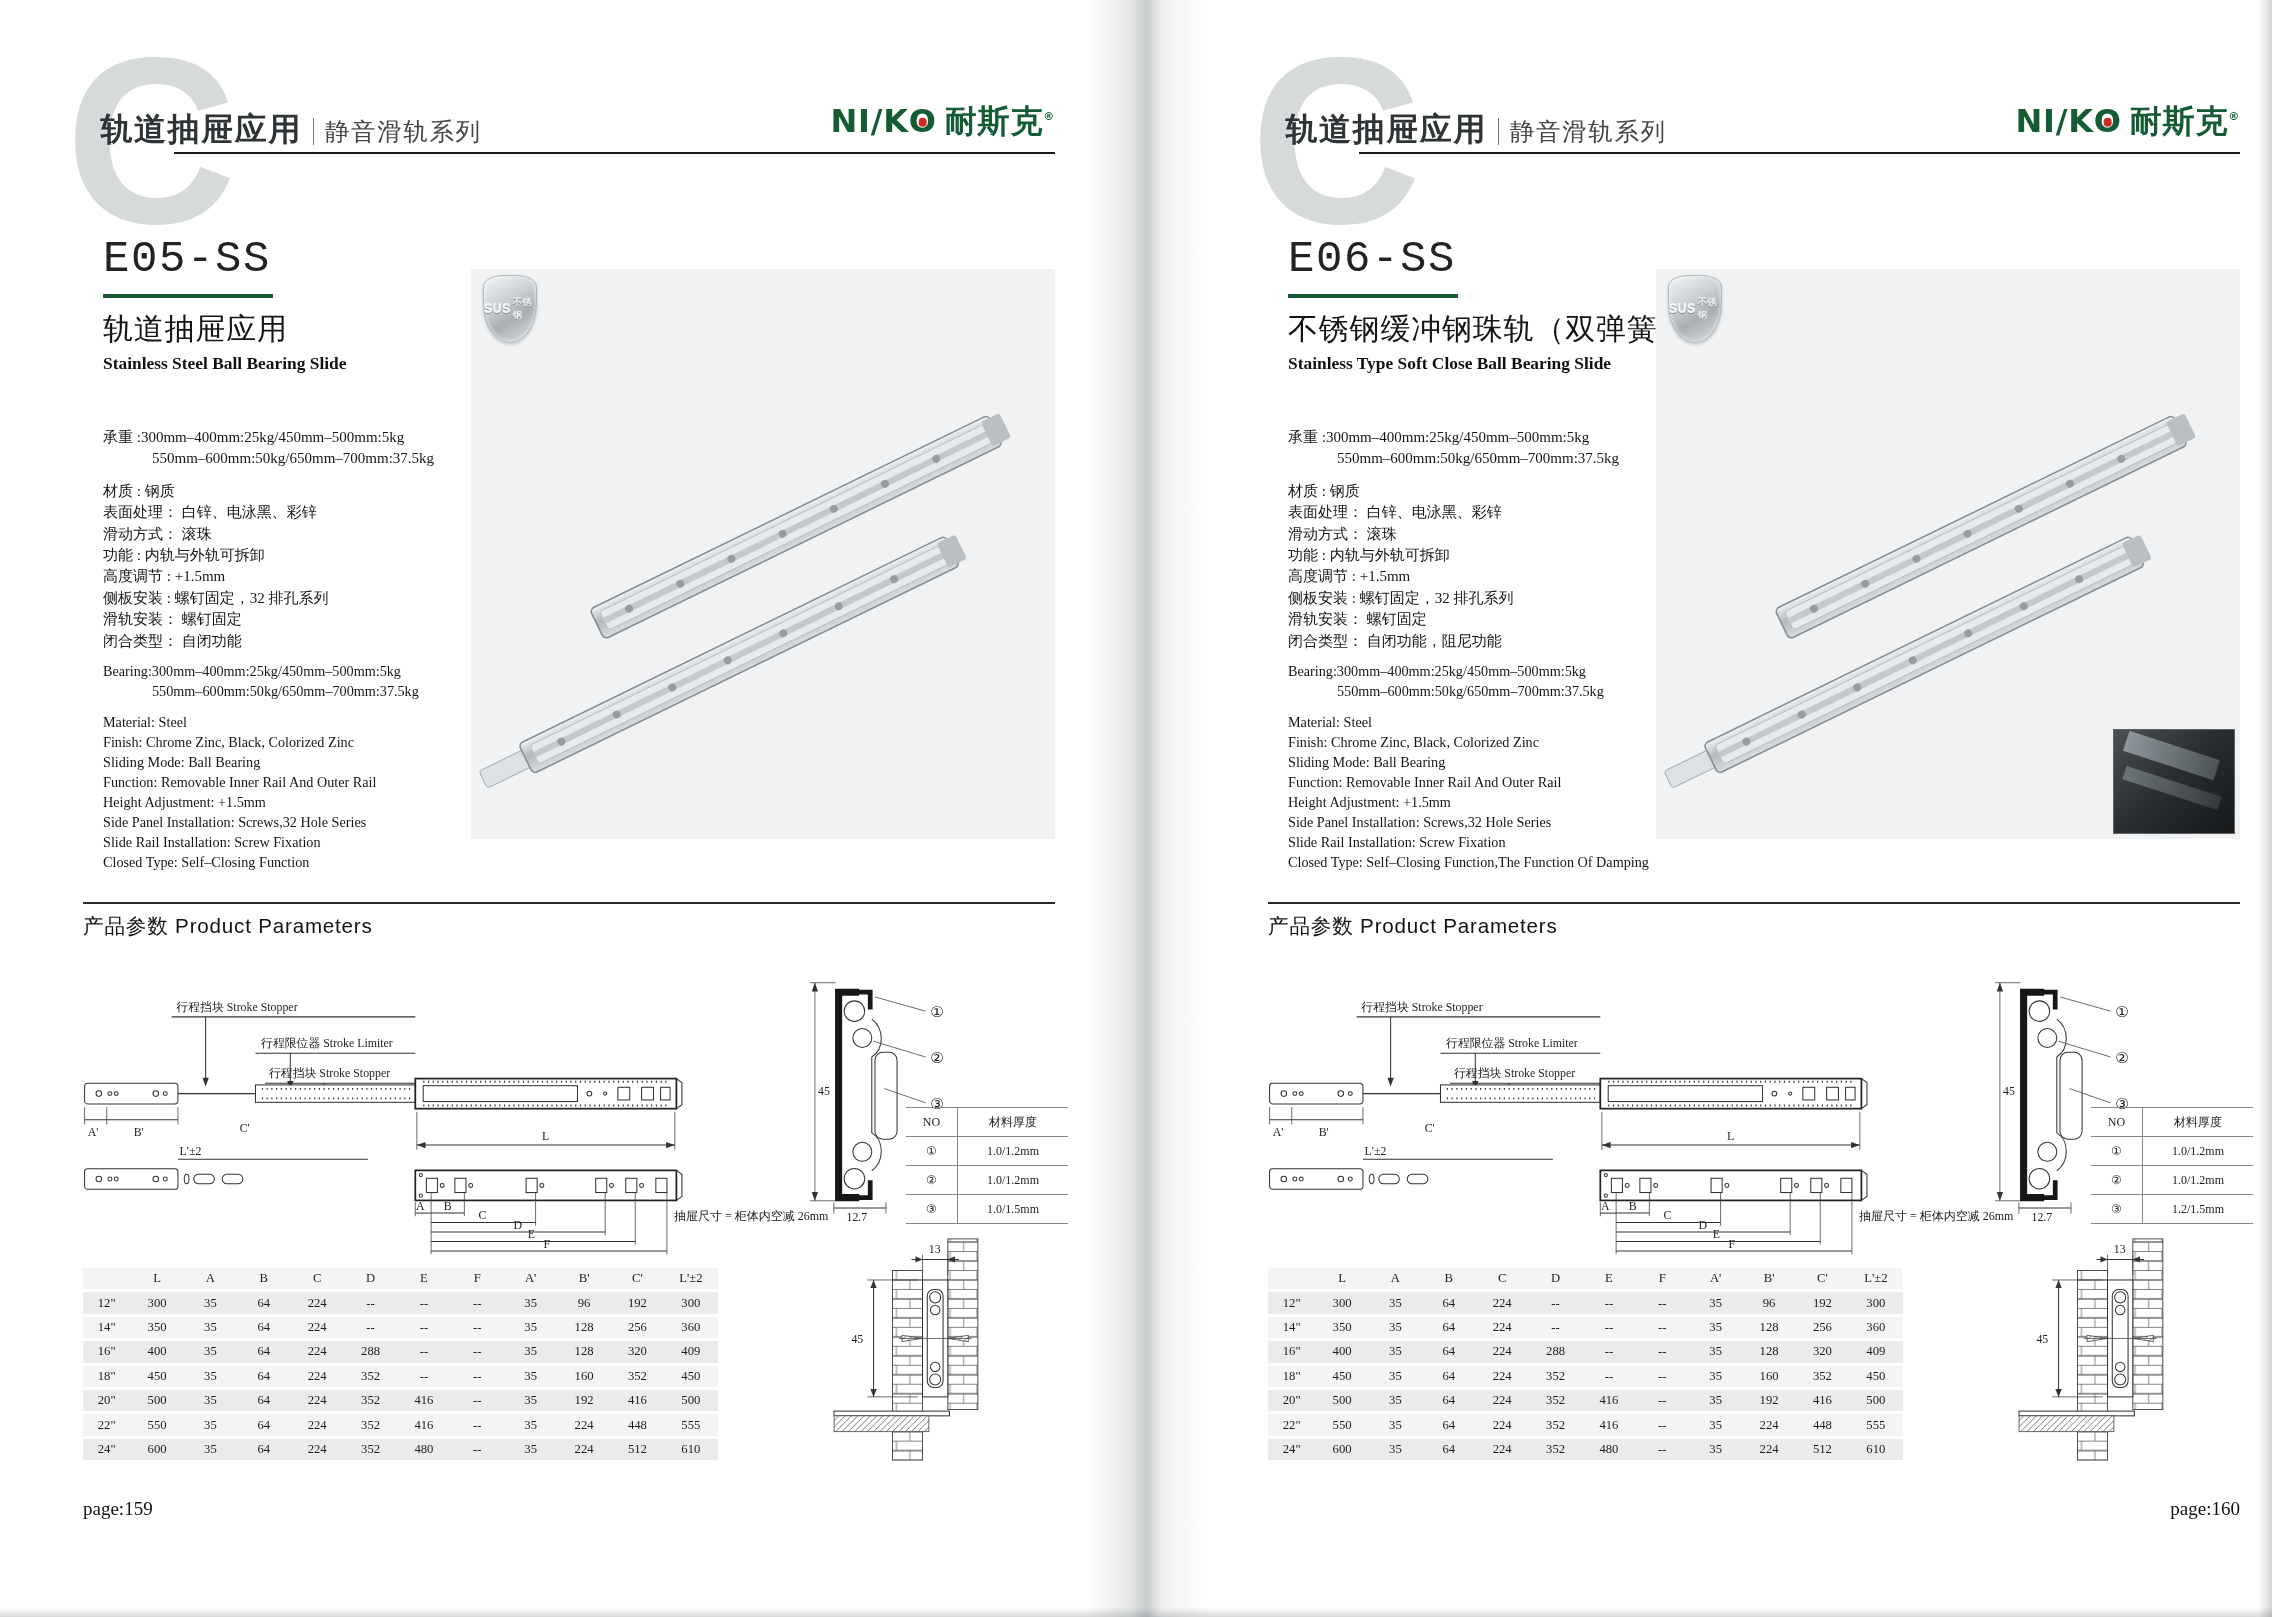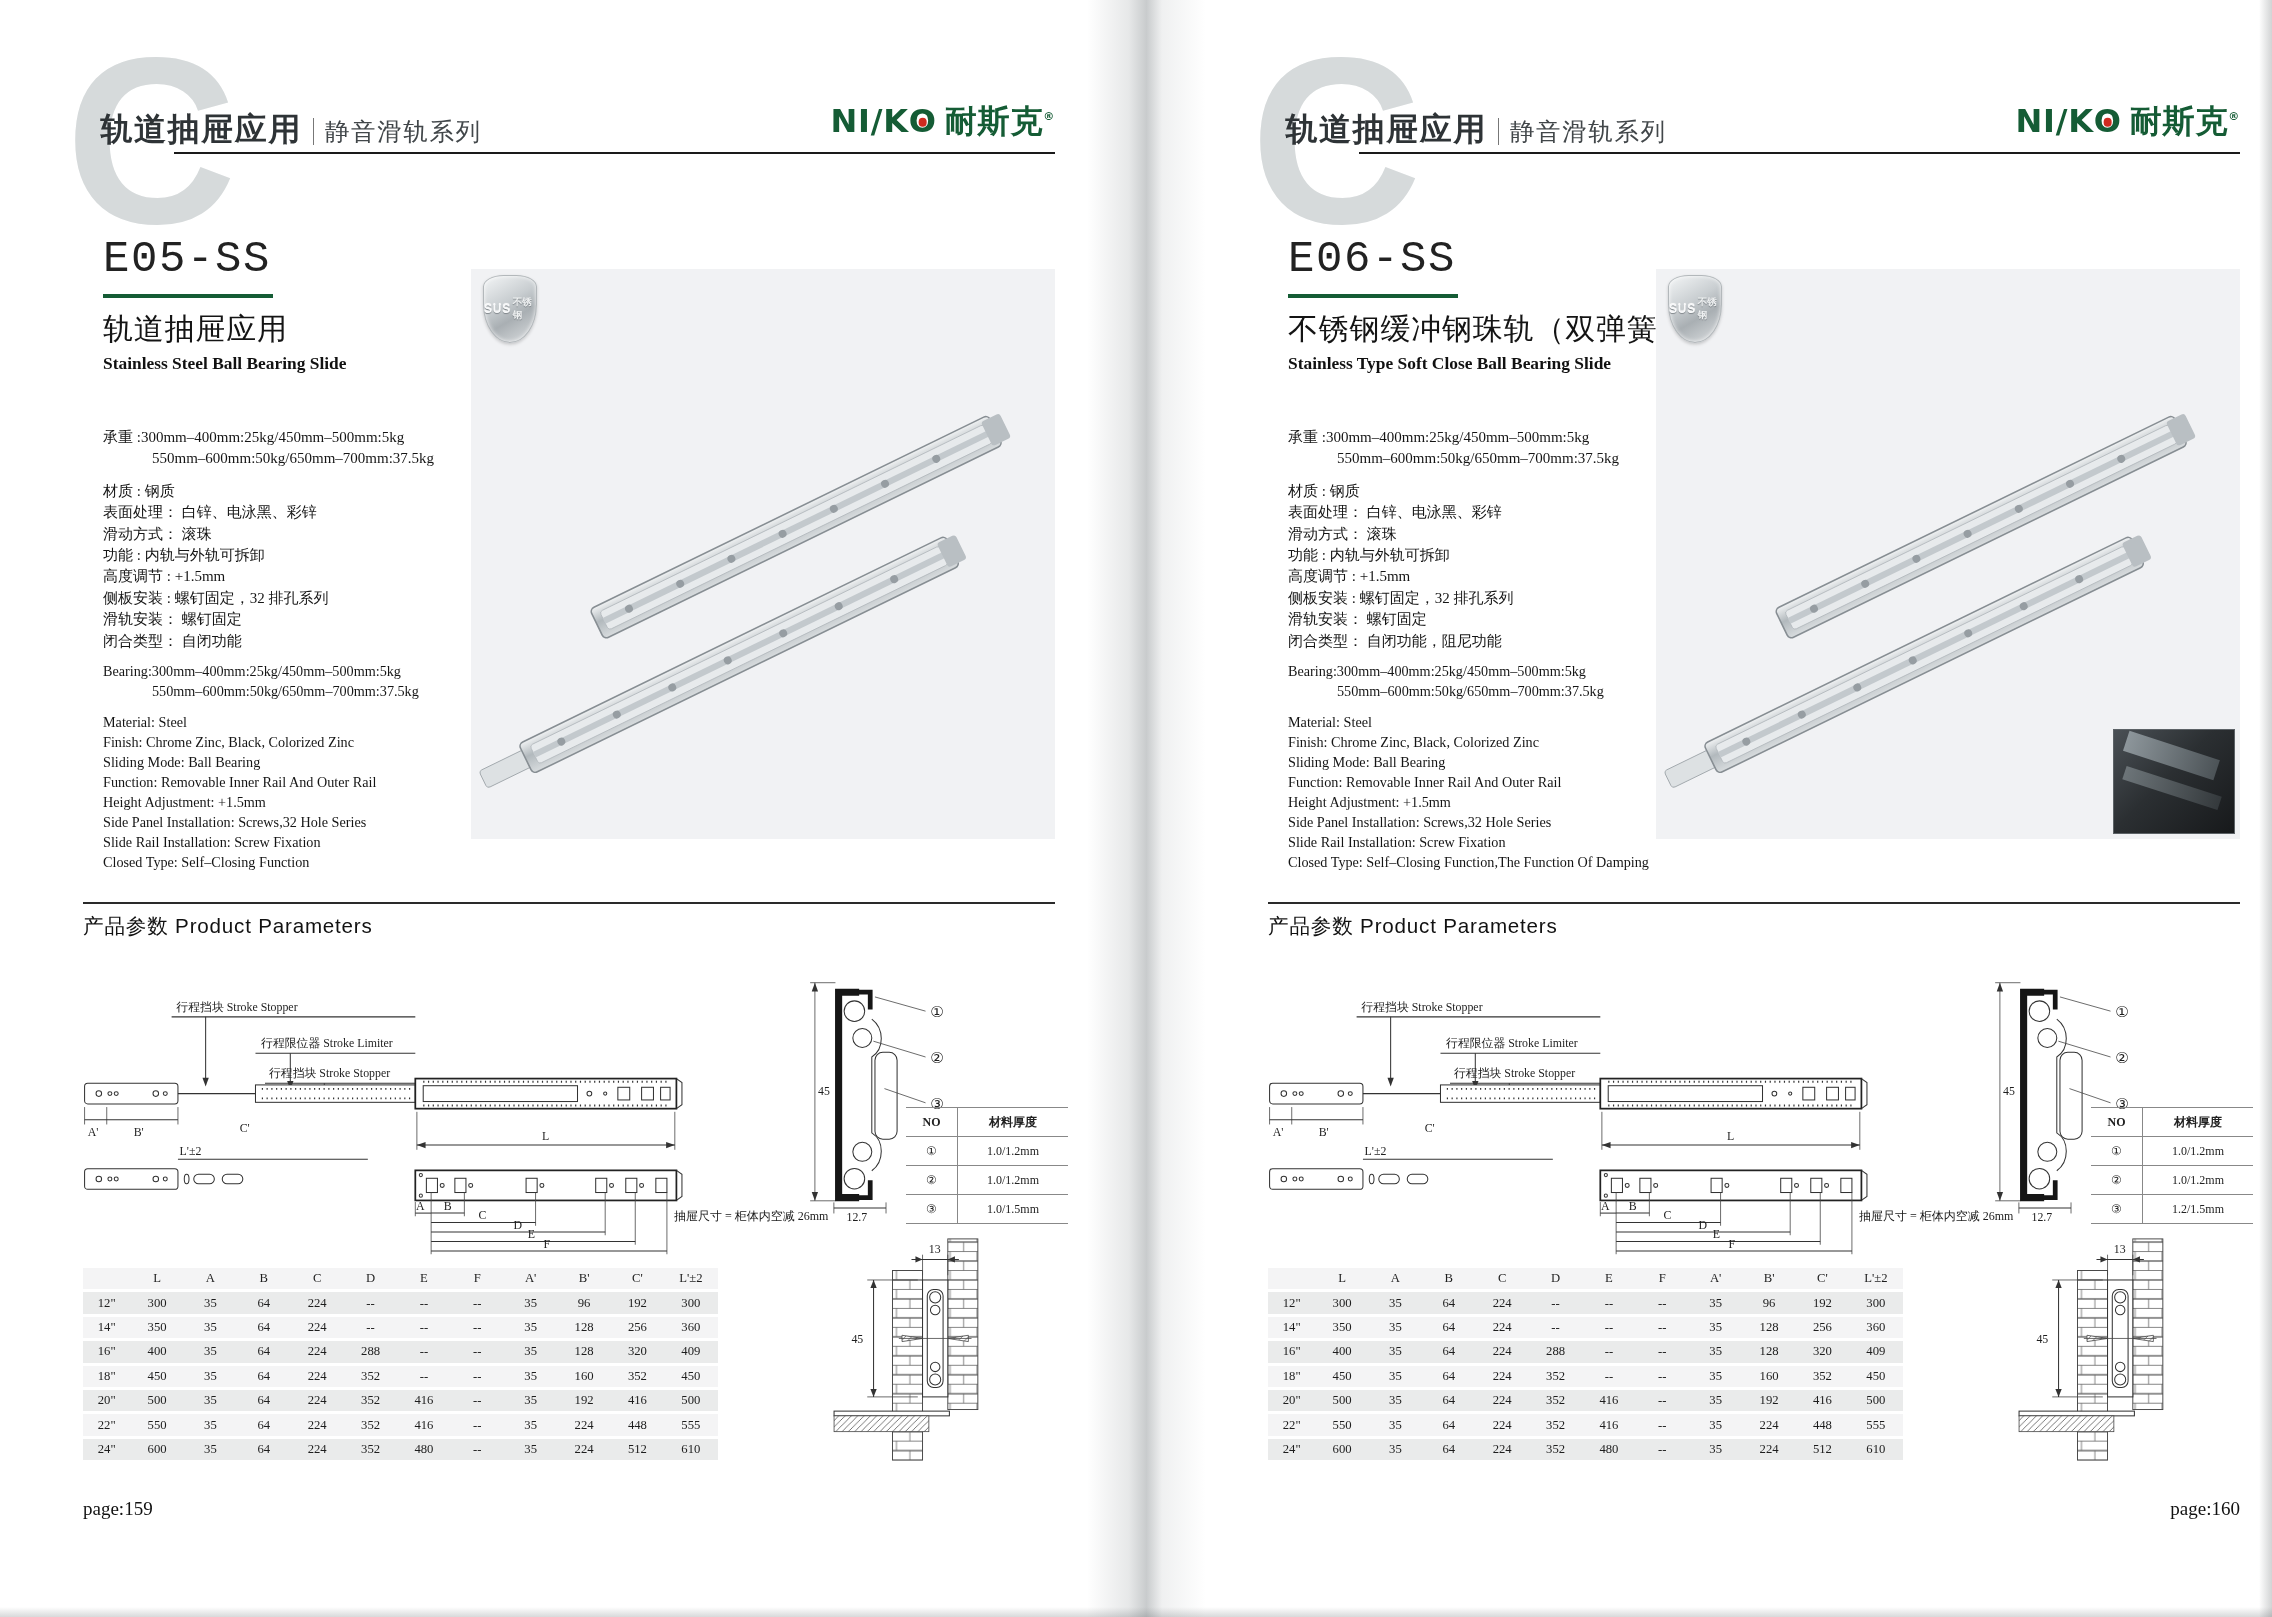--- a/index.html
+++ b/index.html
@@ -75,21 +75,21 @@
   .ddot{stroke:#333;stroke-width:2.4;stroke-dasharray:1.5 4.5;fill:none;}
   .dtx{font:15px "Liberation Serif",serif;fill:#1e1e1e;}
   .ctx{font:19px "DejaVu Sans",sans-serif;fill:#1e1e1e;}
 
   
   .mat-table{position:absolute;left:823px;top:1107px;width:162px;border-collapse:collapse;
              font:12px "Liberation Serif",serif;color:#222;text-align:center;}
   .mat-table td{border-top:0.8px solid #888;height:26px;}
   .mat-table tr:last-child td{border-bottom:0.8px solid #888;}
   .mat-table td:first-child{width:49px;border-right:0.8px solid #888;}
-  .mat-table thead td{font-weight:700;}
+  .mat-table thead td{font-weight:400;}
 
   .note{position:absolute;left:554px;top:1208px;font:12px "Liberation Serif",serif;color:#1a1a1a;padding-left:37px;}
 
   
   .data-table{position:absolute;left:0;top:1265px;border-collapse:separate;border-spacing:0 3.2px;
               font:12.7px "Liberation Serif",serif;color:#1d1d1d;text-align:center;}
   .data-table td{height:21.4px;padding:0 4.7px;min-width:44px;}
   .data-table td:first-child{min-width:38px;}
   .data-table thead td{background:#f4f4f5;}
   .data-table tbody tr:nth-child(odd) td{background:#eaebeb;}

